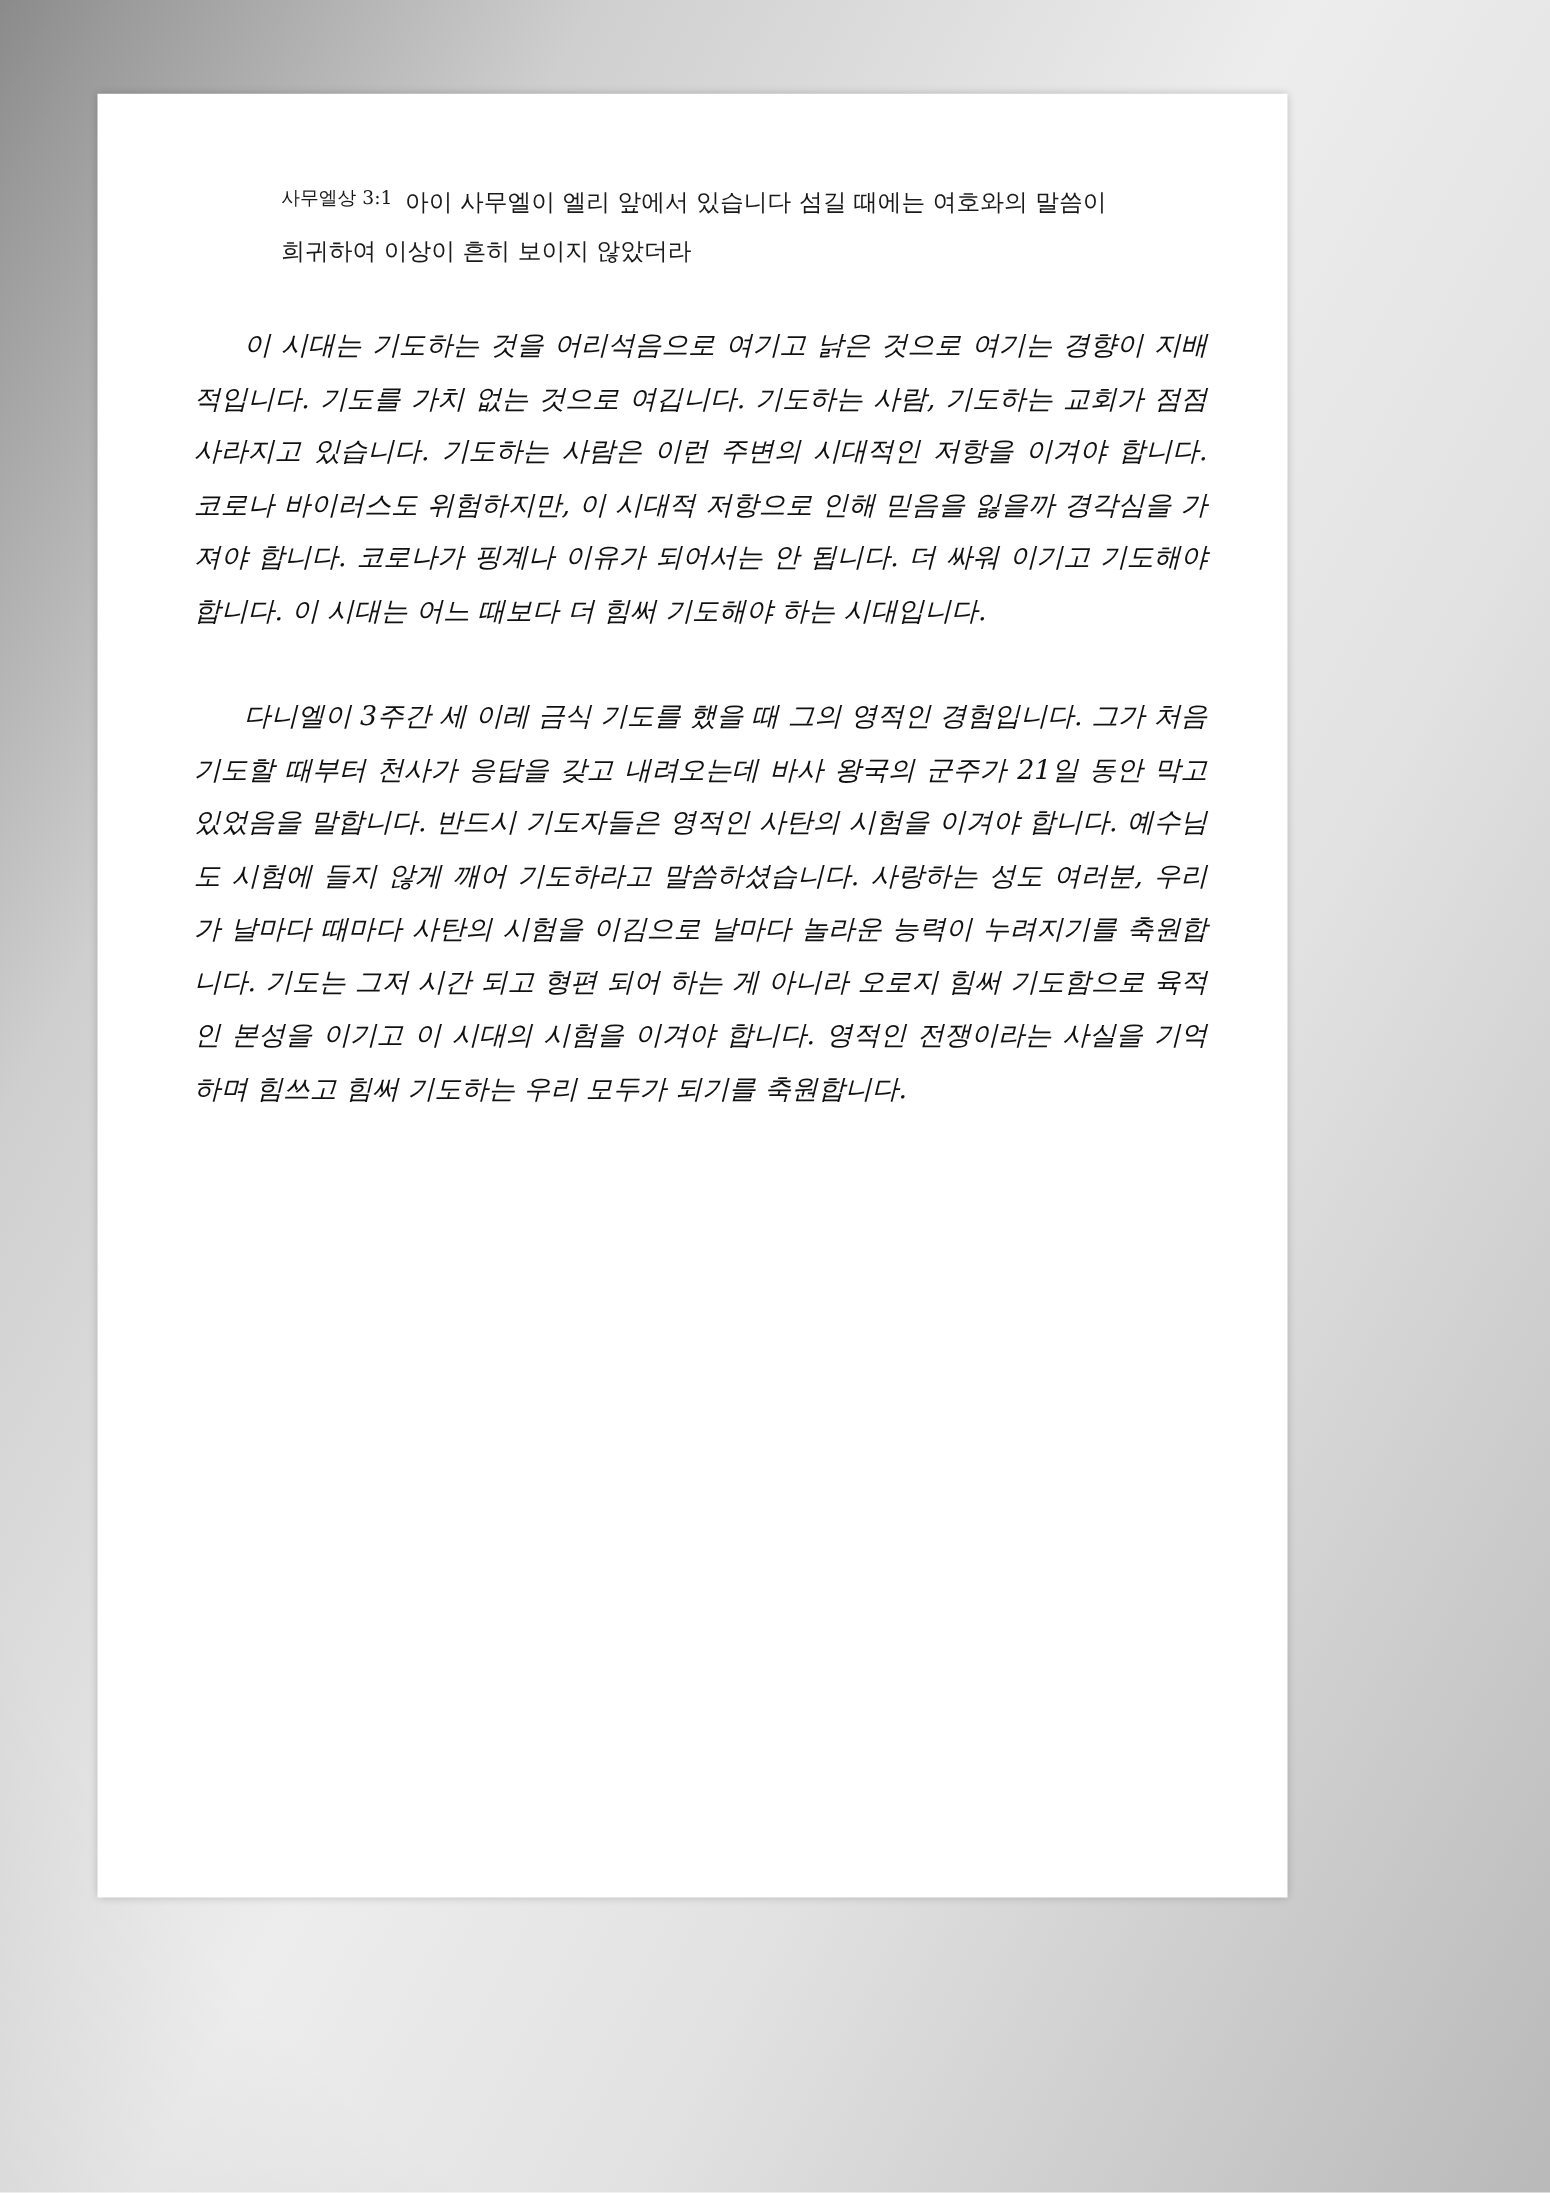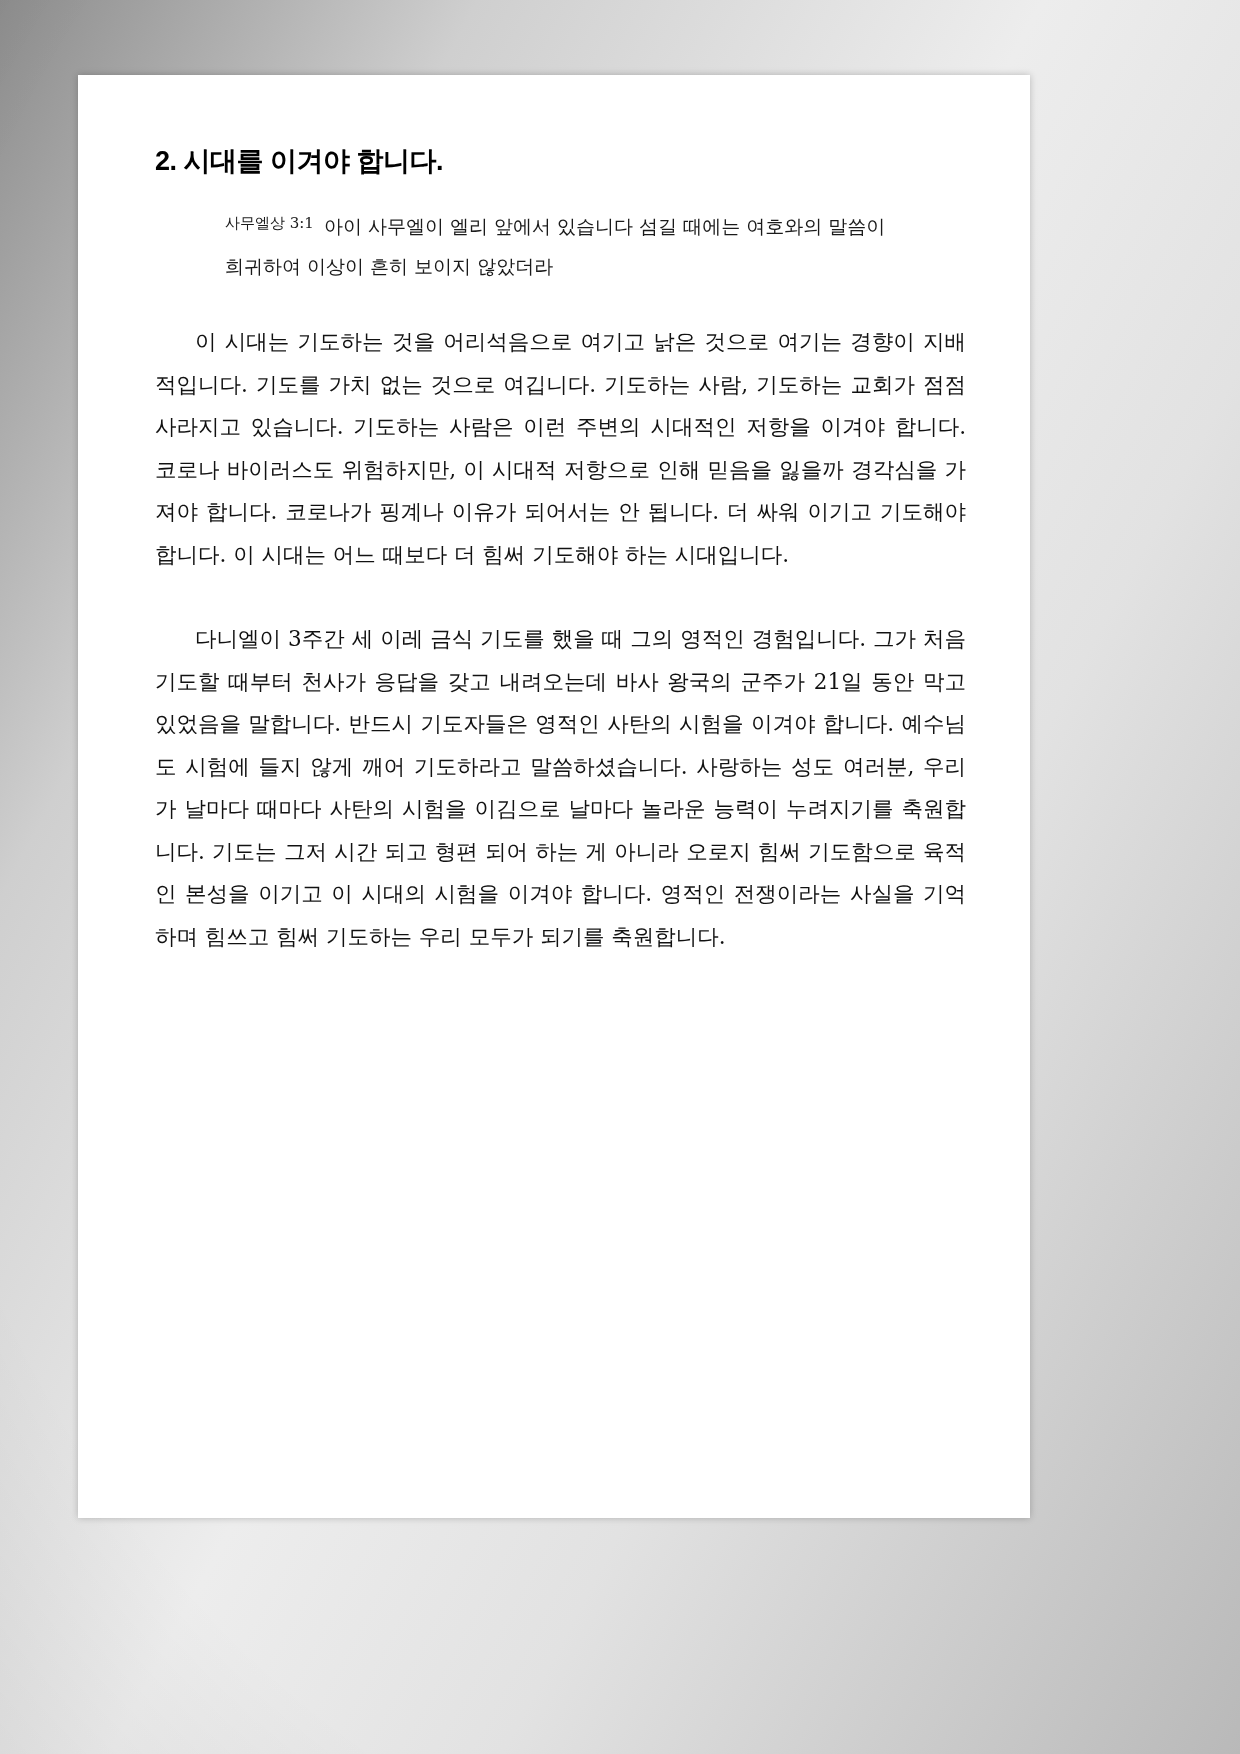--- a/index.html
+++ b/index.html
@@ -55,31 +55,31 @@
     white-space: nowrap;
   }
   p.body-par {
     font-size: 21.5px;
     line-height: 42.5px;
     text-align: justify;
     text-indent: 40px;
     margin: 16px 0 42px 0;
     color: #111111;
     word-break: normal;
+    font-style: italic;
   }
   .section { margin: 0; }
 </style>
 </head>
 <body>
 
 <div class="canvas">
   <div class="page">
 
     <section class="section">
-      <h2 class="section-heading">2.  시대를 이겨야 합니다.</h2>
       <div class="scripture">
         <span class="ref">사무엘상 3:1</span><span>아이 사무엘이 엘리 앞에서 있습니다 섬길 때에는 여호와의 말씀이 희귀하여 이상이 흔히 보이지 않았더라</span>
       </div>
       <p class="body-par">이 시대는 기도하는 것을 어리석음으로 여기고 낡은 것으로 여기는 경향이 지배적입니다.  기도를 가치 없는 것으로 여깁니다.  기도하는 사람,  기도하는 교회가 점점 사라지고 있습니다.  기도하는 사람은 이런 주변의 시대적인 저항을 이겨야 합니다.  코로나 바이러스도 위험하지만,  이 시대적 저항으로 인해 믿음을 잃을까 경각심을 가져야 합니다.  코로나가 핑계나 이유가 되어서는 안 됩니다.  더 싸워 이기고 기도해야 합니다.  이 시대는 어느 때보다 더 힘써 기도해야 하는 시대입니다.</p>
     </section>
 
     <section class="section">
       <p class="body-par">다니엘이 3주간 세 이레 금식 기도를 했을 때 그의 영적인 경험입니다.  그가 처음 기도할 때부터 천사가 응답을 갖고 내려오는데 바사 왕국의 군주가 21일 동안 막고 있었음을 말합니다.  반드시 기도자들은 영적인 사탄의 시험을 이겨야 합니다.  예수님도 시험에 들지 않게 깨어 기도하라고 말씀하셨습니다.  사랑하는 성도 여러분,  우리가 날마다 때마다 사탄의 시험을 이김으로 날마다 놀라운 능력이 누려지기를 축원합니다.  기도는 그저 시간 되고 형편 되어 하는 게 아니라 오로지 힘써 기도함으로 육적인 본성을 이기고 이 시대의 시험을 이겨야 합니다.  영적인 전쟁이라는 사실을 기억하며 힘쓰고 힘써 기도하는 우리 모두가 되기를 축원합니다.</p>
     </section>
 

